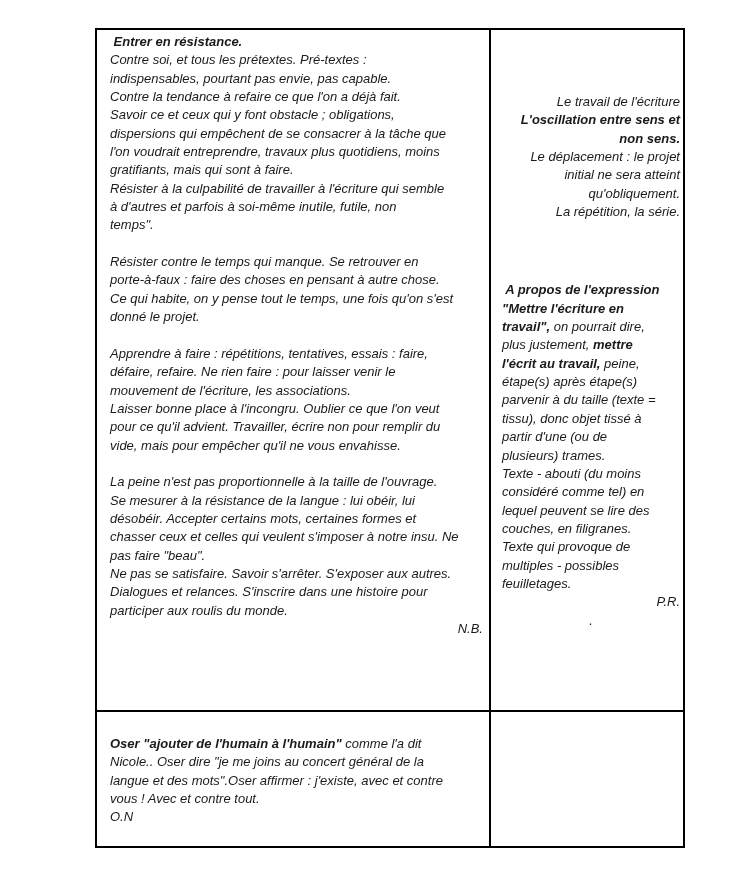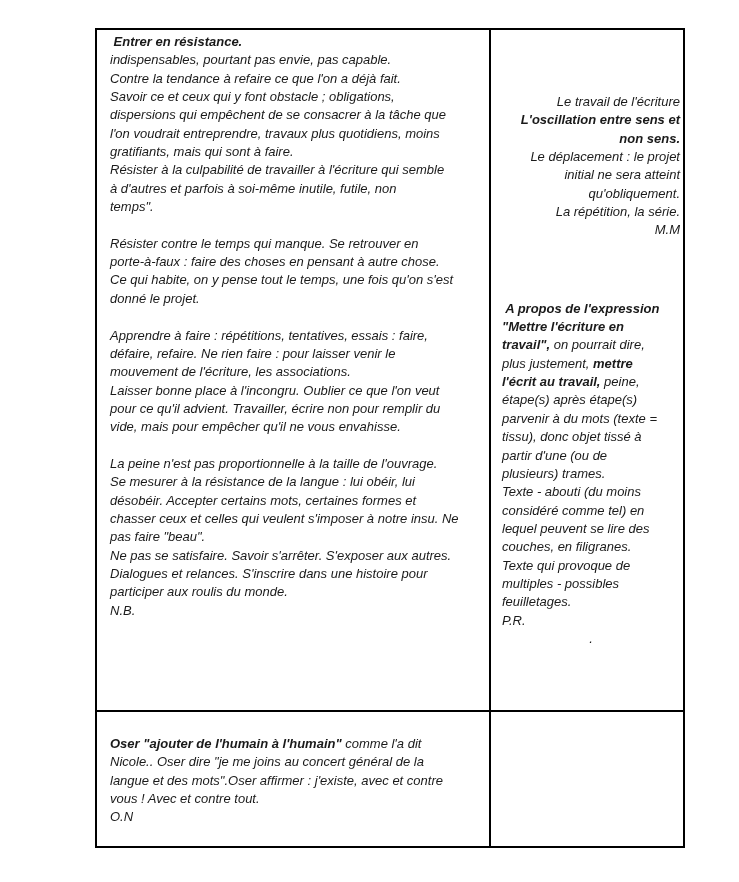--- a/index.html
+++ b/index.html
@@ -40,34 +40,35 @@
   .cell-bottom-left { padding: 23px 6px 0 13px; }
 
   .line {
     font-style: italic;
     font-size: 13px;
     line-height: 18.35px;
     white-space: pre;
     color: var(--text-color, #1a1a1a);
   }
   .line .b { font-weight: 700; }
-  .align-right  { }
+  .align-right  { text-align: right; }
   .align-center { text-align: center; }
 
   .block-right-aligned { text-align: right; }
   .block-expression { margin-top: 60px; }
 </style>
 </head>
 <body>
 
 <div class="page">
   <div class="notes-table">
 
     <div class="cell col-left row-top cell-top-left">
         <div class="line"><span class="b"> Entrer en résistance.</span></div>
+        <div class="line"><span>Contre soi, et tous les prétextes. Pré-textes :</span></div>
         <div class="line"><span>indispensables, pourtant pas envie, pas capable.</span></div>
         <div class="line"><span>Contre la tendance à refaire ce que l'on a déjà fait.</span></div>
         <div class="line"><span>Savoir ce et ceux qui y font obstacle ; obligations,</span></div>
         <div class="line"><span>dispersions qui empêchent de se consacrer à la tâche que</span></div>
         <div class="line"><span>l'on voudrait entreprendre, travaux plus quotidiens, moins</span></div>
         <div class="line"><span>gratifiants, mais qui sont à faire.</span></div>
         <div class="line"><span>Résister à la culpabilité de travailler à l'écriture qui semble</span></div>
         <div class="line"><span>à d'autres et parfois à soi-même inutile, futile, non</span></div>
         <div class="line"><span>temps".</span></div>
         <div class="line">&nbsp;</div>
@@ -96,30 +97,29 @@
 
     <div class="cell row-top cell-top-right">
       <div class="block-right-aligned">
           <div class="line"><span>Le travail de l'écriture</span></div>
           <div class="line"><span class="b">L'oscillation entre sens et</span></div>
           <div class="line"><span class="b">non sens.</span></div>
           <div class="line"><span>Le déplacement : le projet</span></div>
           <div class="line"><span>initial ne sera atteint</span></div>
           <div class="line"><span>qu'obliquement.</span></div>
           <div class="line"><span>La répétition, la série.</span></div>
-          <div class="line"><span>M.M</span></div>
         </div>
       <div class="block-expression">
           <div class="line"><span class="b"> A propos de l'expression</span></div>
           <div class="line"><span class="b">"Mettre l'écriture en</span></div>
           <div class="line"><span class="b">travail",</span><span> on pourrait dire,</span></div>
           <div class="line"><span>plus justement, </span><span class="b">mettre</span></div>
           <div class="line"><span class="b">l'écrit au travail,</span><span> peine,</span></div>
           <div class="line"><span>étape(s) après étape(s)</span></div>
-          <div class="line"><span>parvenir à du mots (texte =</span></div>
+          <div class="line"><span>parvenir à du taille (texte =</span></div>
           <div class="line"><span>tissu), donc objet tissé à</span></div>
           <div class="line"><span>partir d'une (ou de</span></div>
           <div class="line"><span>plusieurs) trames.</span></div>
           <div class="line"><span>Texte - abouti (du moins</span></div>
           <div class="line"><span>considéré comme tel) en</span></div>
           <div class="line"><span>lequel peuvent se lire des</span></div>
           <div class="line"><span>couches, en filigranes.</span></div>
           <div class="line"><span>Texte qui provoque de</span></div>
           <div class="line"><span>multiples - possibles</span></div>
           <div class="line"><span>feuilletages.</span></div>

